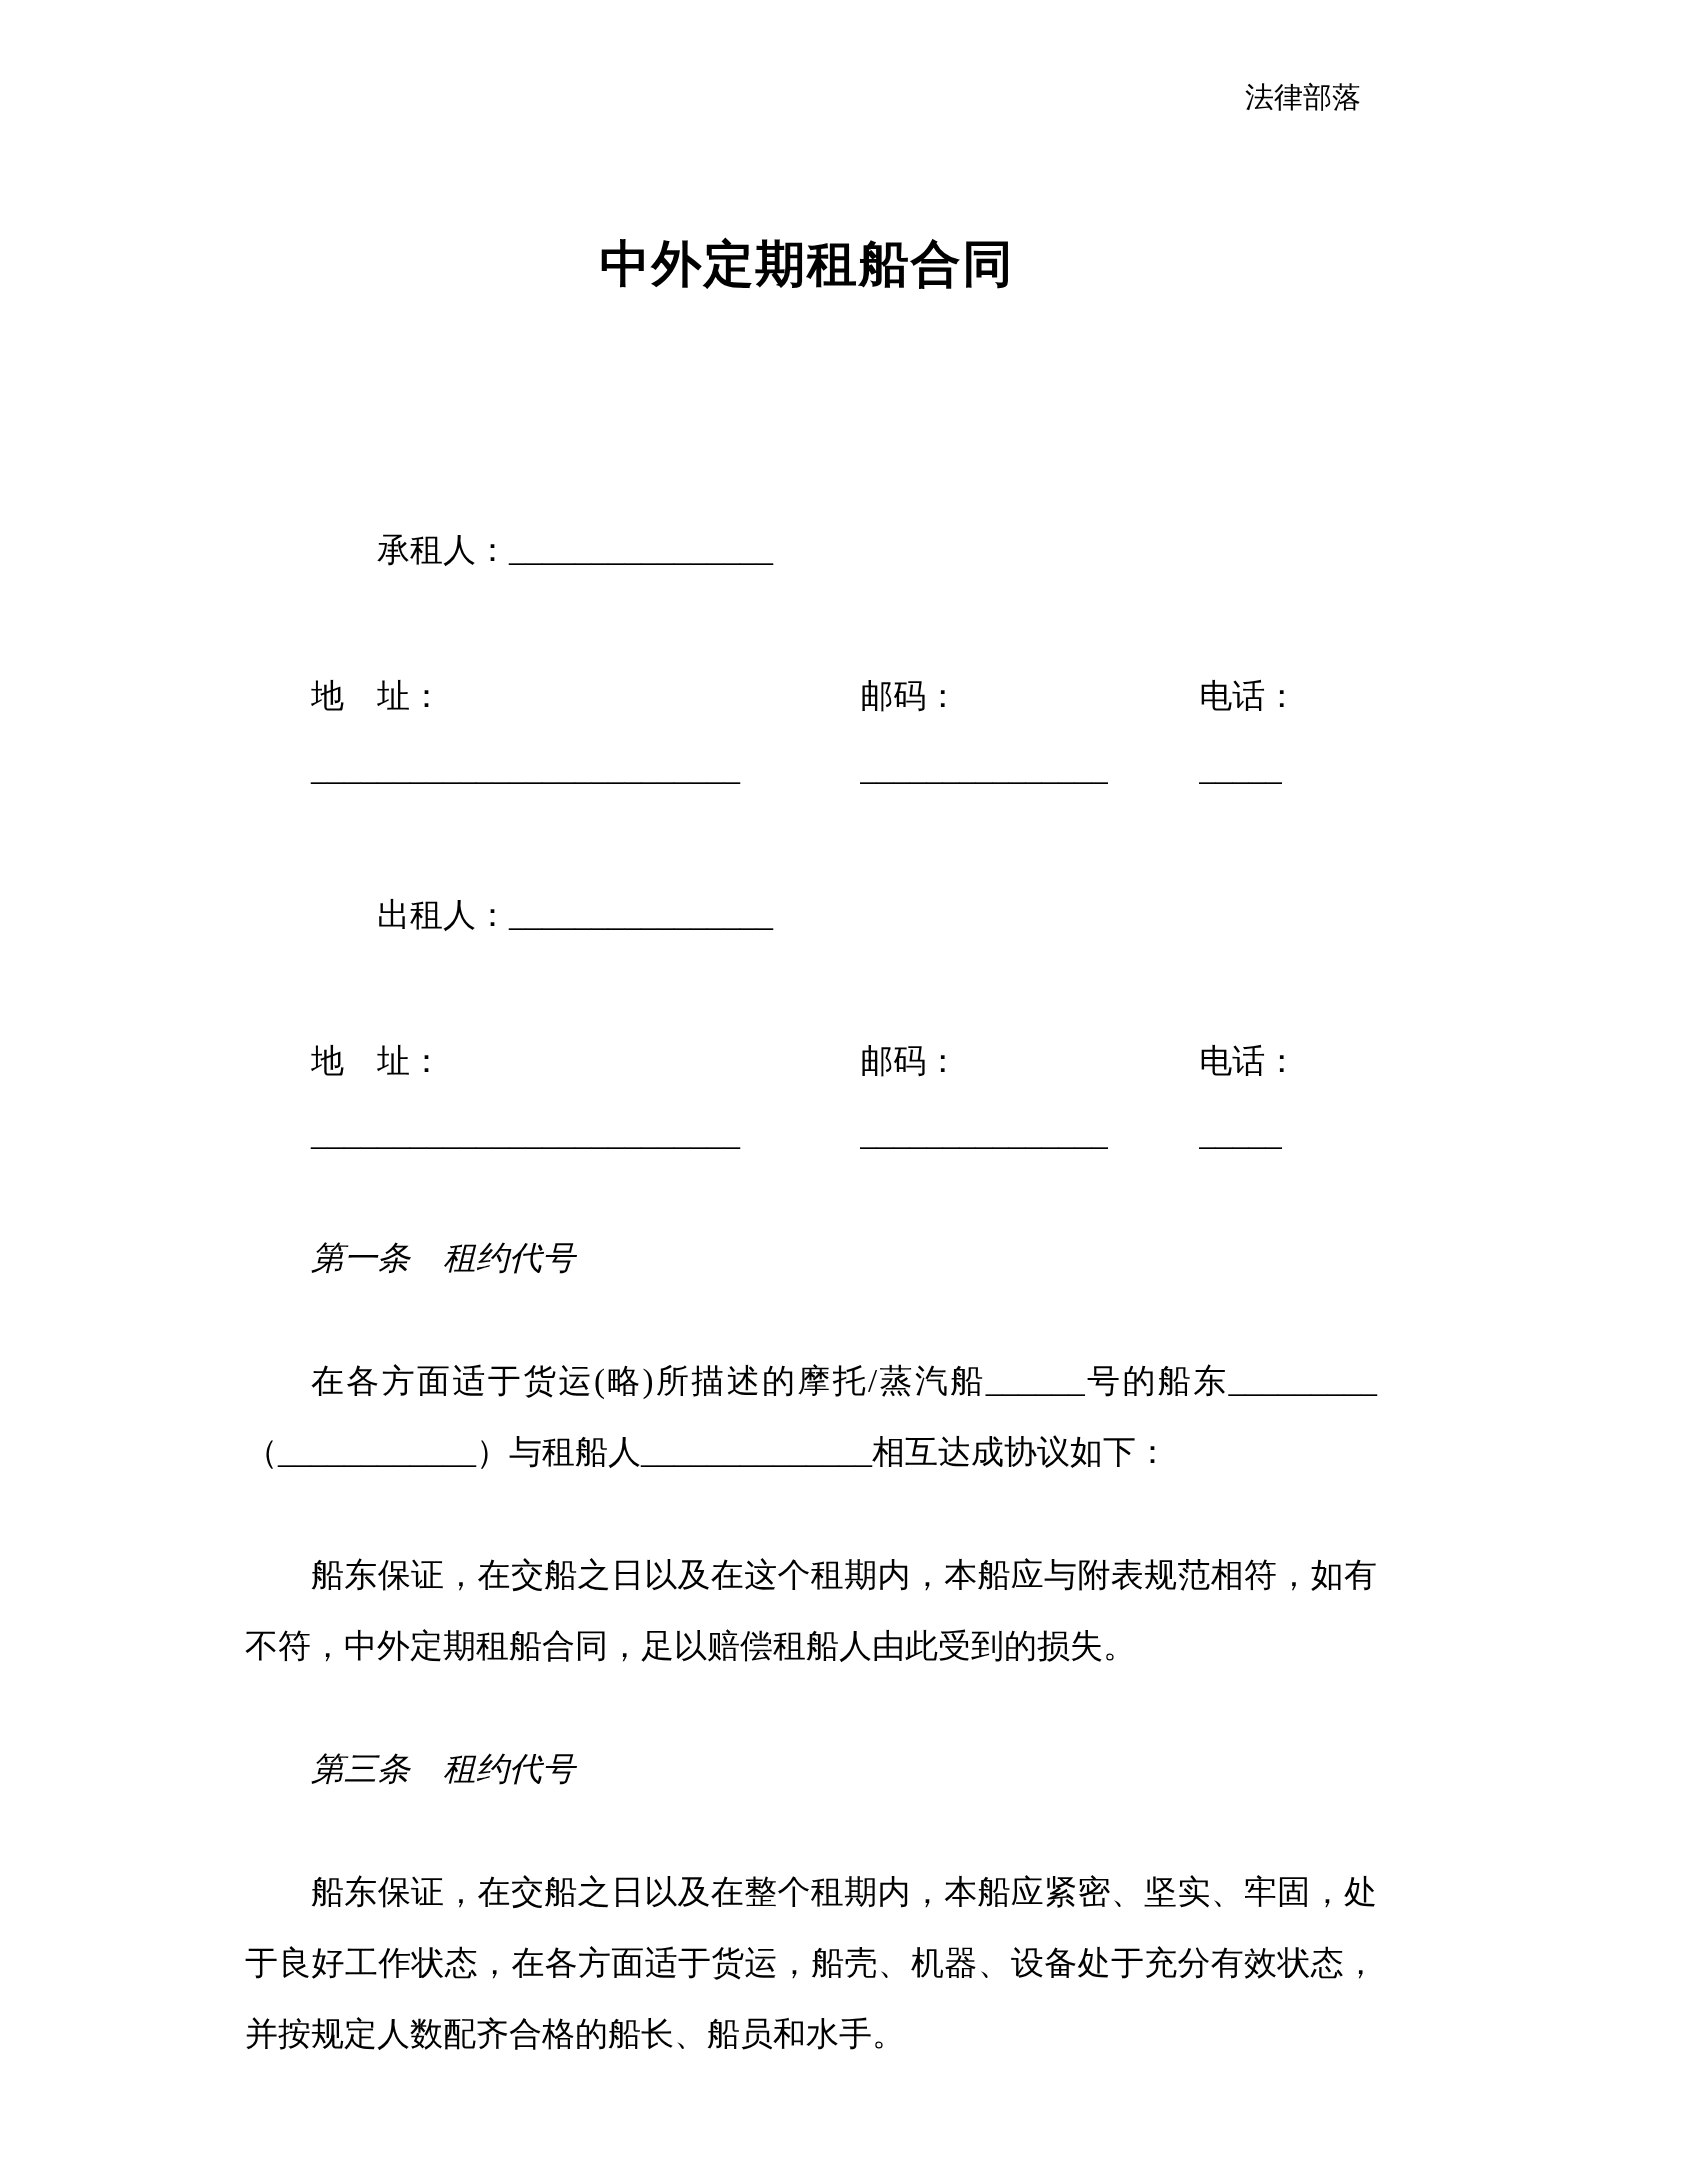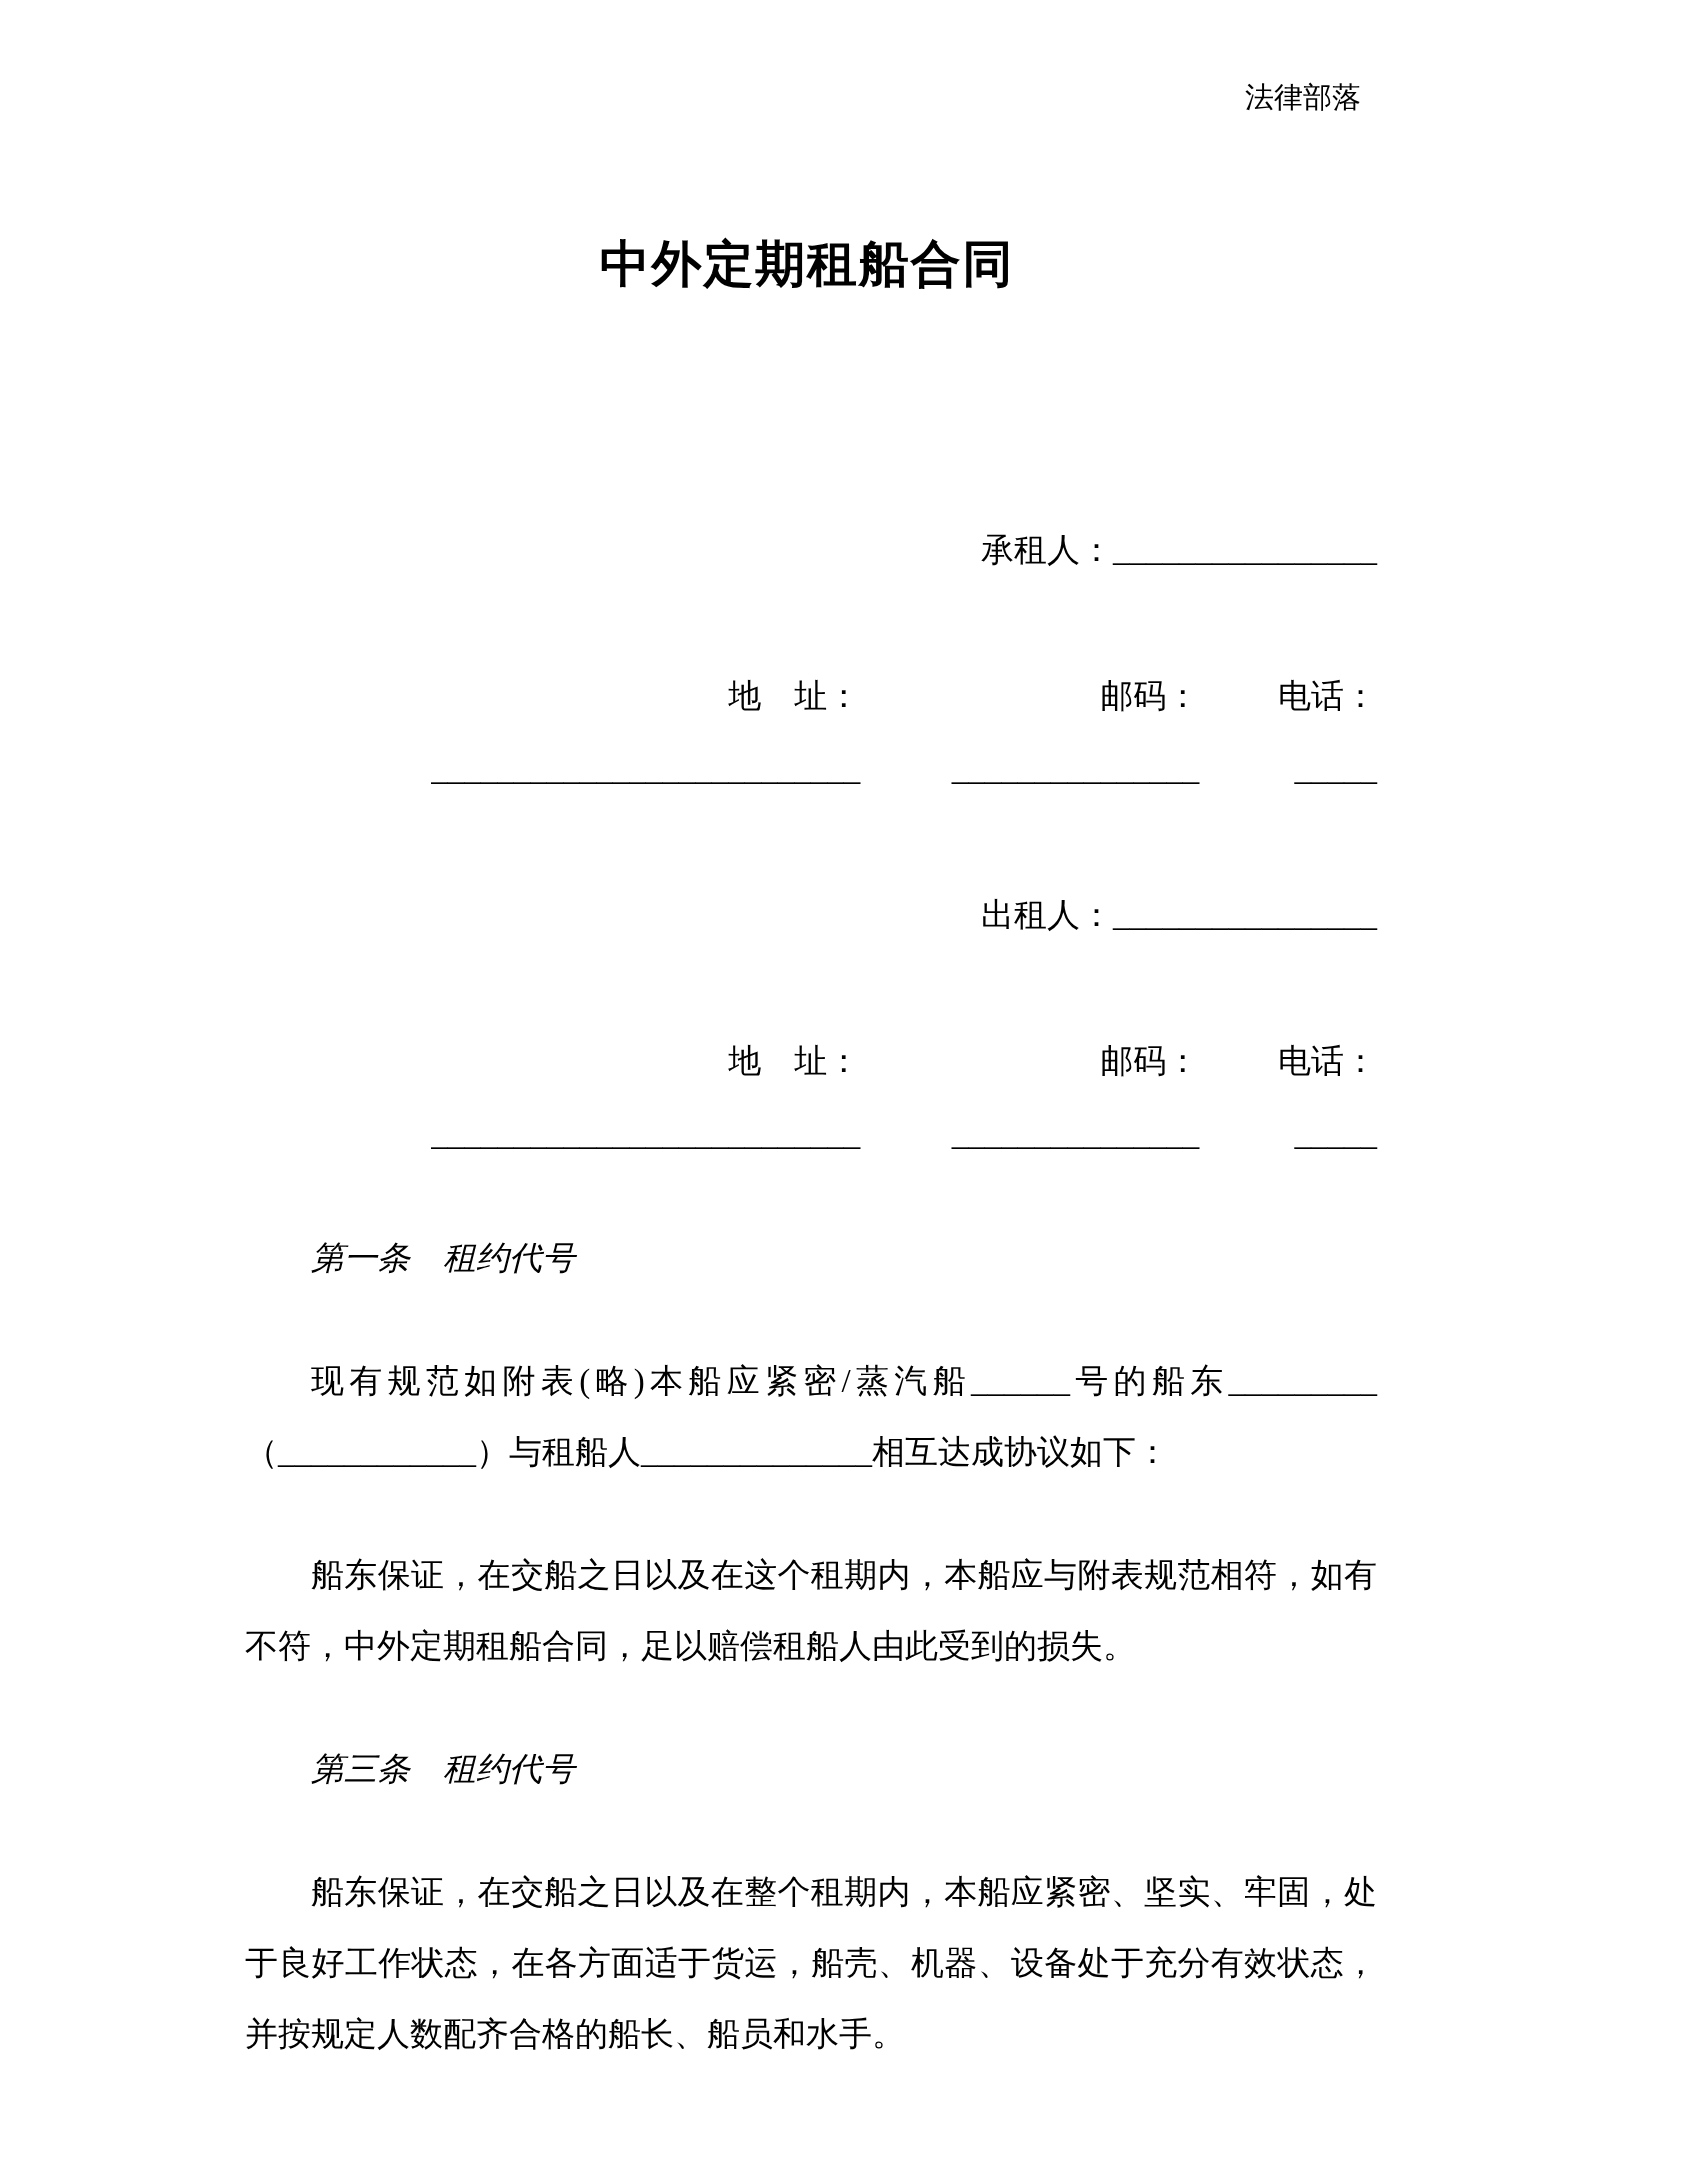--- a/index.html
+++ b/index.html
@@ -34,21 +34,20 @@
   }
   .content {
     margin-left: 245px;
     margin-right: 237px;
     font-size: 33px;
     line-height: 71px;
   }
   .form-block {
     margin-top: 145px;
     margin-left: 66px; 
-    text-align: right;
   }
   .form-row {
     line-height: 73px;
     white-space: pre-wrap;
   }
   .form-row.multi {
     display: flex;
     justify-content: space-between;
   }
   .form-row.multi .cell {
@@ -96,21 +95,21 @@
       <div class="form-row multi">
         <span class="cell">地　址：__________________________</span>
         <span class="cell">邮码：_______________</span>
         <span class="cell">电话：_____</span>
       </div>
 
     </div>
 
     <div>
       <div class="section-heading">第一条　租约代号</div>
-      <div class="section-body">现有规范如附表(略)本船应紧密/蒸汽船______号的船东_________（____________）与租船人______________相互达成协议如下：</div>
+      <div class="section-body">在各方面适于货运(略)所描述的摩托/蒸汽船______号的船东_________（____________）与租船人______________相互达成协议如下：</div>
     </div>
 
     <div>
       <div class="section-body">船东保证，在交船之日以及在这个租期内，本船应与附表规范相符，如有不符，中外定期租船合同，足以赔偿租船人由此受到的损失。</div>
     </div>
 
     <div>
       <div class="section-heading">第三条　租约代号</div>
       <div class="section-body">船东保证，在交船之日以及在整个租期内，本船应紧密、坚实、牢固，处于良好工作状态，在各方面适于货运，船壳、机器、设备处于充分有效状态，并按规定人数配齐合格的船长、船员和水手。</div>
     </div>

